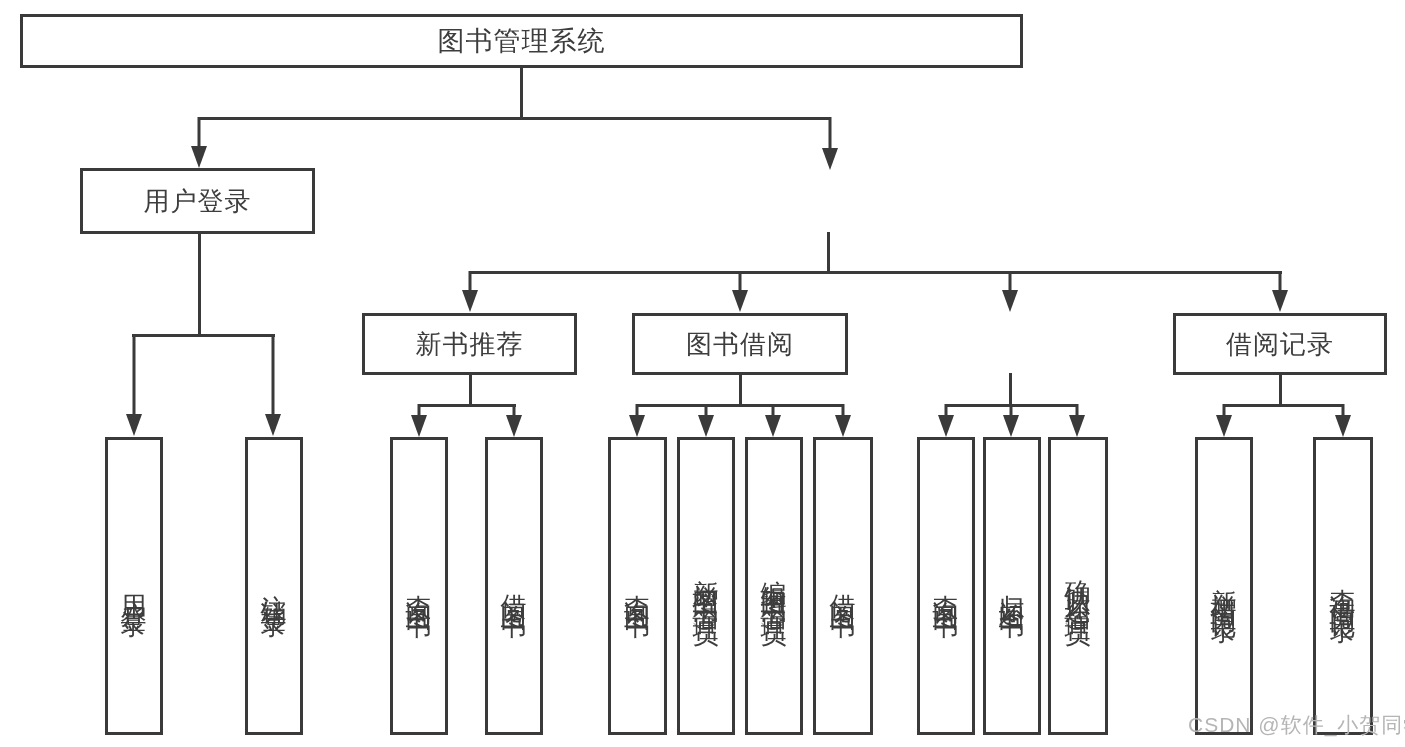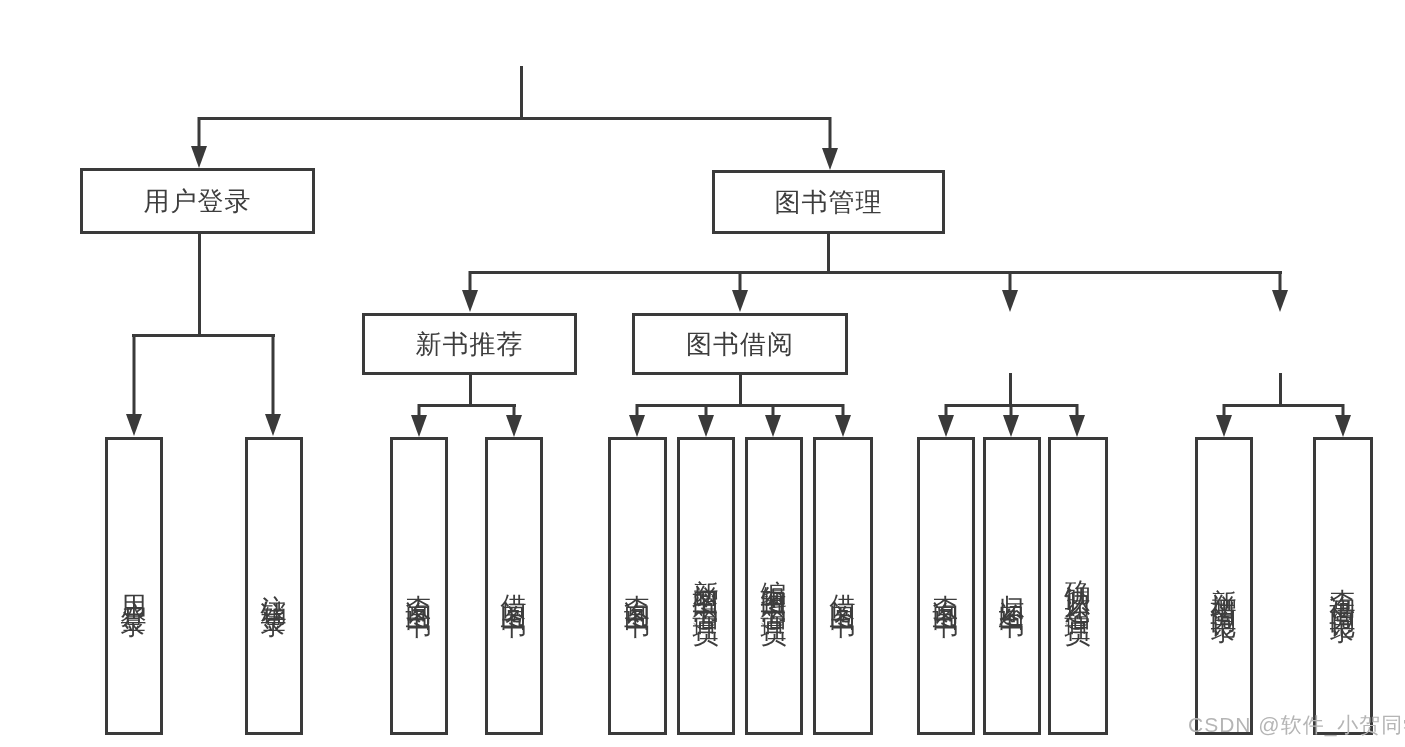--- a/index.html
+++ b/index.html
@@ -73,38 +73,38 @@
     letter-spacing:1px;
     white-space:nowrap;
     z-index:5;
   }
 </style>
 </head>
 <body>
 
 <div class="canvas">
 
+  <div class="node h-label root-box" style="left:20px;top:14px;width:1003px;height:54px">
+    <span>图书管理系统</span>
+  </div>
 
   <div class="vline" style="left:520px;top:66px;height:54px"></div>
   <div class="hline" style="left:198px;top:117px;width:633px"></div>
   <div class="arrow" style="left:199px;top:117px;height:51px">
       <div class="shaft"></div>
       <div class="head"></div>
     </div>
   <div class="arrow" style="left:830px;top:117px;height:53px">
       <div class="shaft"></div>
       <div class="head"></div>
     </div>
 
   <div class="node h-label" style="left:80px;top:168px;width:235px;height:66px">
     <span>用户登录</span>
   </div>
-  <div class="node h-label" style="left:712px;top:170px;width:233px;height:64px">
-    <span>图书管理</span>
-  </div>
 
   <div class="vline" style="left:198px;top:231px;height:106px"></div>
   <div class="hline" style="left:132px;top:334px;width:143px"></div>
   <div class="arrow" style="left:134px;top:334px;height:102px">
       <div class="shaft"></div>
       <div class="head"></div>
     </div>
   <div class="arrow" style="left:273px;top:334px;height:102px">
       <div class="shaft"></div>
       <div class="head"></div>
@@ -128,20 +128,23 @@
       <div class="shaft"></div>
       <div class="head"></div>
     </div>
 
   <div class="node h-label" style="left:632px;top:313px;width:216px;height:62px">
     <span>图书借阅</span>
   </div>
   <div class="node h-label" style="left:362px;top:313px;width:215px;height:62px">
     <span>新书推荐</span>
   </div>
+  <div class="node h-label" style="left:1173px;top:313px;width:214px;height:62px">
+    <span>借阅记录</span>
+  </div>
 
   <div class="vline" style="left:469px;top:373px;height:34px"></div>
   <div class="hline" style="left:418px;top:404px;width:98px"></div>
   <div class="arrow" style="left:419px;top:404px;height:33px">
       <div class="shaft"></div>
       <div class="head"></div>
     </div>
   <div class="arrow" style="left:514px;top:404px;height:33px">
       <div class="shaft"></div>
       <div class="head"></div>

